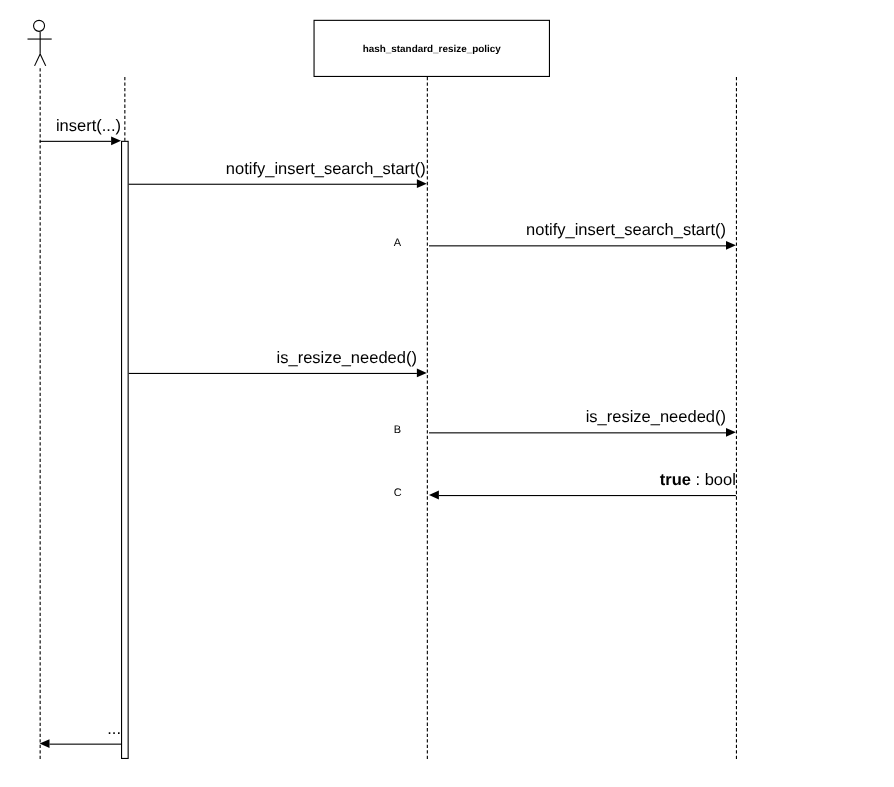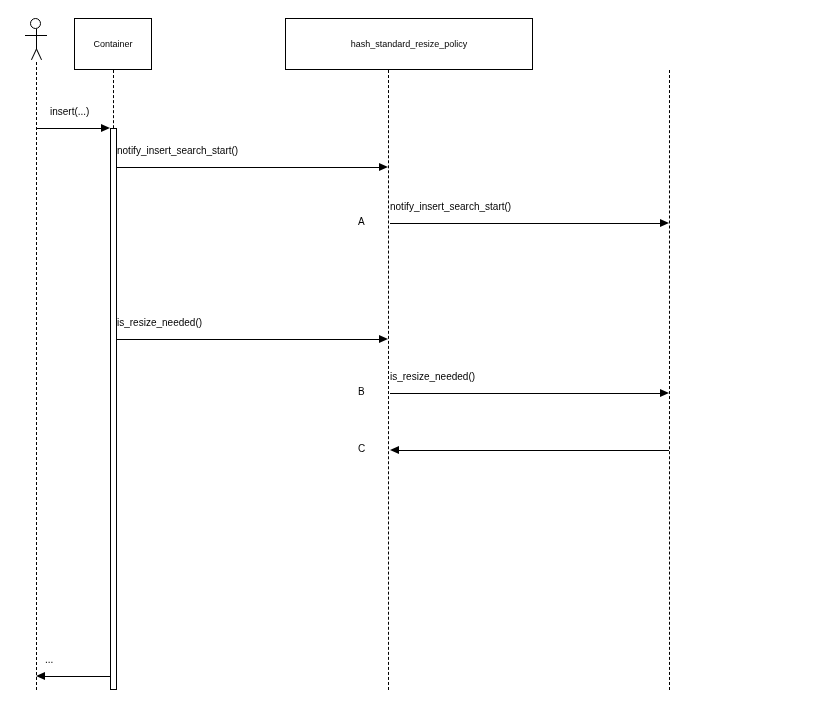--- a/index.html
+++ b/index.html
@@ -56,24 +56,24 @@
     border-bottom: 4px solid transparent;
   }
   .arrow-right {
     border-left: 9px solid #000000;
   }
   .arrow-left {
     border-right: 9px solid #000000;
   }
   .msg-label {
     position: absolute;
-    font-size: 10px;
+    font-size: 15px;
     color: #000000;
     white-space: nowrap;
-    text-align: left;
+    text-align: right;
   }
   .msg-label b {
     font-weight: bold;
   }
   .step-label {
     position: absolute;
     font-size: 10px;
     color: #000000;
     white-space: nowrap;
   }
@@ -113,24 +113,21 @@
 <div id="canvas">
 
   <div class="actor">
     <div class="actor-head" style="left:30px; top:18px;"></div>
     <div class="actor-body" style="left:36px; top:29px; height:20px;"></div>
     <div class="actor-arms" style="left:25px; top:35px; width:22px;"></div>
     <div class="actor-leg" style="left:36px; top:49px; height:12px; transform:rotate(25deg);"></div>
     <div class="actor-leg" style="left:36px; top:49px; height:12px; transform:rotate(-25deg);"></div>
   </div>
 
-  <div class="lifeline-box" style="left:74px; top:18px; width:78px; height:52px;">
-    <span>Container</span>
-  </div>
-  <div class="lifeline-box" style="left:285px; top:18px; width:248px; height:52px;">
+  <div class="lifeline-box" style="left:285px; top:18px; width:215px; height:52px;font-weight:bold;">
     <span>hash_standard_resize_policy</span>
   </div>
 
   <div class="lifeline-dash" style="left:36px; top:62px; height:628px;"></div>
   <div class="lifeline-dash" style="left:113px; top:70px; height:620px;"></div>
   <div class="lifeline-dash" style="left:388px; top:70px; height:620px;"></div>
   <div class="lifeline-dash" style="left:669px; top:70px; height:620px;"></div>
 
   <div class="activation" style="left:110px; top:128px; height:562px;"></div>
 
@@ -150,20 +147,21 @@
   <div class="msg-label" style="left:117px; top:317px; width:262px;">is_resize_needed()</div>
   <div class="msg-line" style="left:117px; top:339px; width:262px;"></div>
   <div class="arrow-head arrow-right" style="left:379px; top:335px;"></div>
 
   <div class="step-label" style="left:358px; top:386px;">B</div>
   <div class="msg-label" style="left:390px; top:371px; width:270px;">is_resize_needed()</div>
   <div class="msg-line" style="left:390px; top:393px; width:270px;"></div>
   <div class="arrow-head arrow-right" style="left:660px; top:389px;"></div>
 
   <div class="step-label" style="left:358px; top:443px;">C</div>
+  <div class="msg-label" style="left:390px; top:428px; width:279px;"><b>true</b><span> : bool</span></div>
   <div class="msg-line" style="left:399px; top:450px; width:270px;"></div>
   <div class="arrow-head arrow-left" style="left:390px; top:446px;"></div>
 
   <div class="msg-label" style="left:45px; top:654px; width:65px;">...</div>
   <div class="msg-line" style="left:45px; top:676px; width:65px;"></div>
   <div class="arrow-head arrow-left" style="left:36px; top:672px;"></div>
 
 </div>
 
 </body></html>

